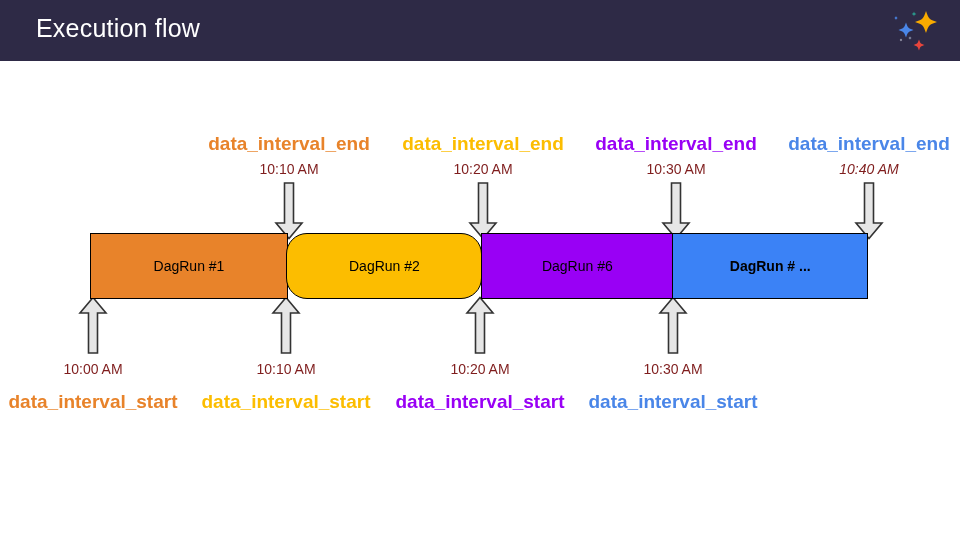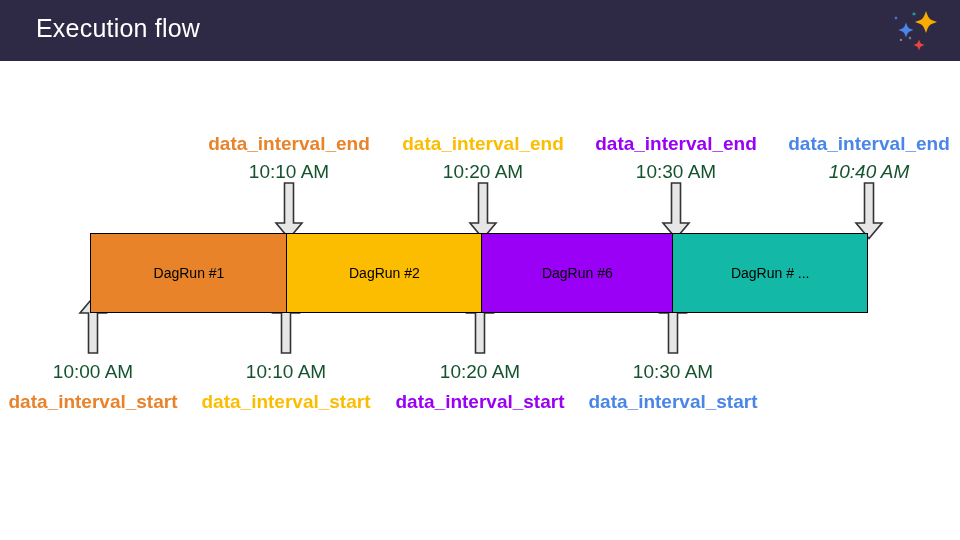--- a/index.html
+++ b/index.html
@@ -49,21 +49,21 @@
     width: 60px;
     height: 52px;
   }
 
   
   .bar {
     position: absolute;
     left: 90px;
     top: 233px;
     width: 783px;
-    height: 80px;
+    height: 66px;
     display: flex;
     box-sizing: border-box;
     z-index: 2;
   }
   .seg {
     position: relative;
     box-sizing: border-box;
     border: 1.6px solid #000000;
     margin-left: -1.6px;
     display: flex;
@@ -88,22 +88,22 @@
   .lbl {
     position: absolute;
     white-space: nowrap;
     transform: translateX(-50%);
   }
   .lbl-key {
     font-size: 19px;
     font-weight: bold;
   }
   .lbl-time {
-    font-size: 19px;
-    color: #14532d;
+    font-size: 14px;
+    color: #7f1d1d;
   }
 </style>
 </head>
 <body>
 
 <div id="slide">
 
   <div class="header-bar">
     <div class="header-title">Execution flow</div>
     <div class="header-logo" id="header-logo"><svg viewBox="0 0 60 52" width="60" height="52">
@@ -148,27 +148,27 @@
         <svg viewBox="0 0 30 58">
           <path d="M 10.5 1 L 19.5 1 L 19.5 41 L 28 41 L 15 56.5 L 2 41 L 10.5 41 Z" fill="#e6e6e6" stroke="#333333" stroke-width="1.6" stroke-linejoin="miter"></path>
         </svg>
       </div>
     </div>
 
   <div class="bar" id="timeline-bar">
       <div class="seg" style="background: rgb(232, 131, 42); width: 198px;">
         <span>DagRun #1</span>
       </div>
-      <div class="seg" style="background: rgb(252, 189, 0); width: 196px;">
+      <div class="seg" style="background: rgb(252, 189, 0); width: 196px; border-radius: 21px;">
         <span>DagRun #2</span>
       </div>
       <div class="seg" style="background: rgb(153, 0, 245); width: 193px;">
         <span>DagRun #6</span>
       </div>
-      <div class="seg" style="background: #14b8a6; width: 196px;">
+      <div class="seg" style="background: #3b82f6; width: 196px; font-weight: bold;">
         <span>DagRun # ...</span>
       </div>
     </div>
 
   <div id="up-arrows">
       <div class="arrow" style="left: 78px; top: 296px;">
         <svg viewBox="0 0 30 58">
           <path d="M 15 1.5 L 28 17 L 19.5 17 L 19.5 57 L 10.5 57 L 10.5 17 L 2 17 Z" fill="#e6e6e6" stroke="#333333" stroke-width="1.6" stroke-linejoin="miter"></path>
         </svg>
       </div>

